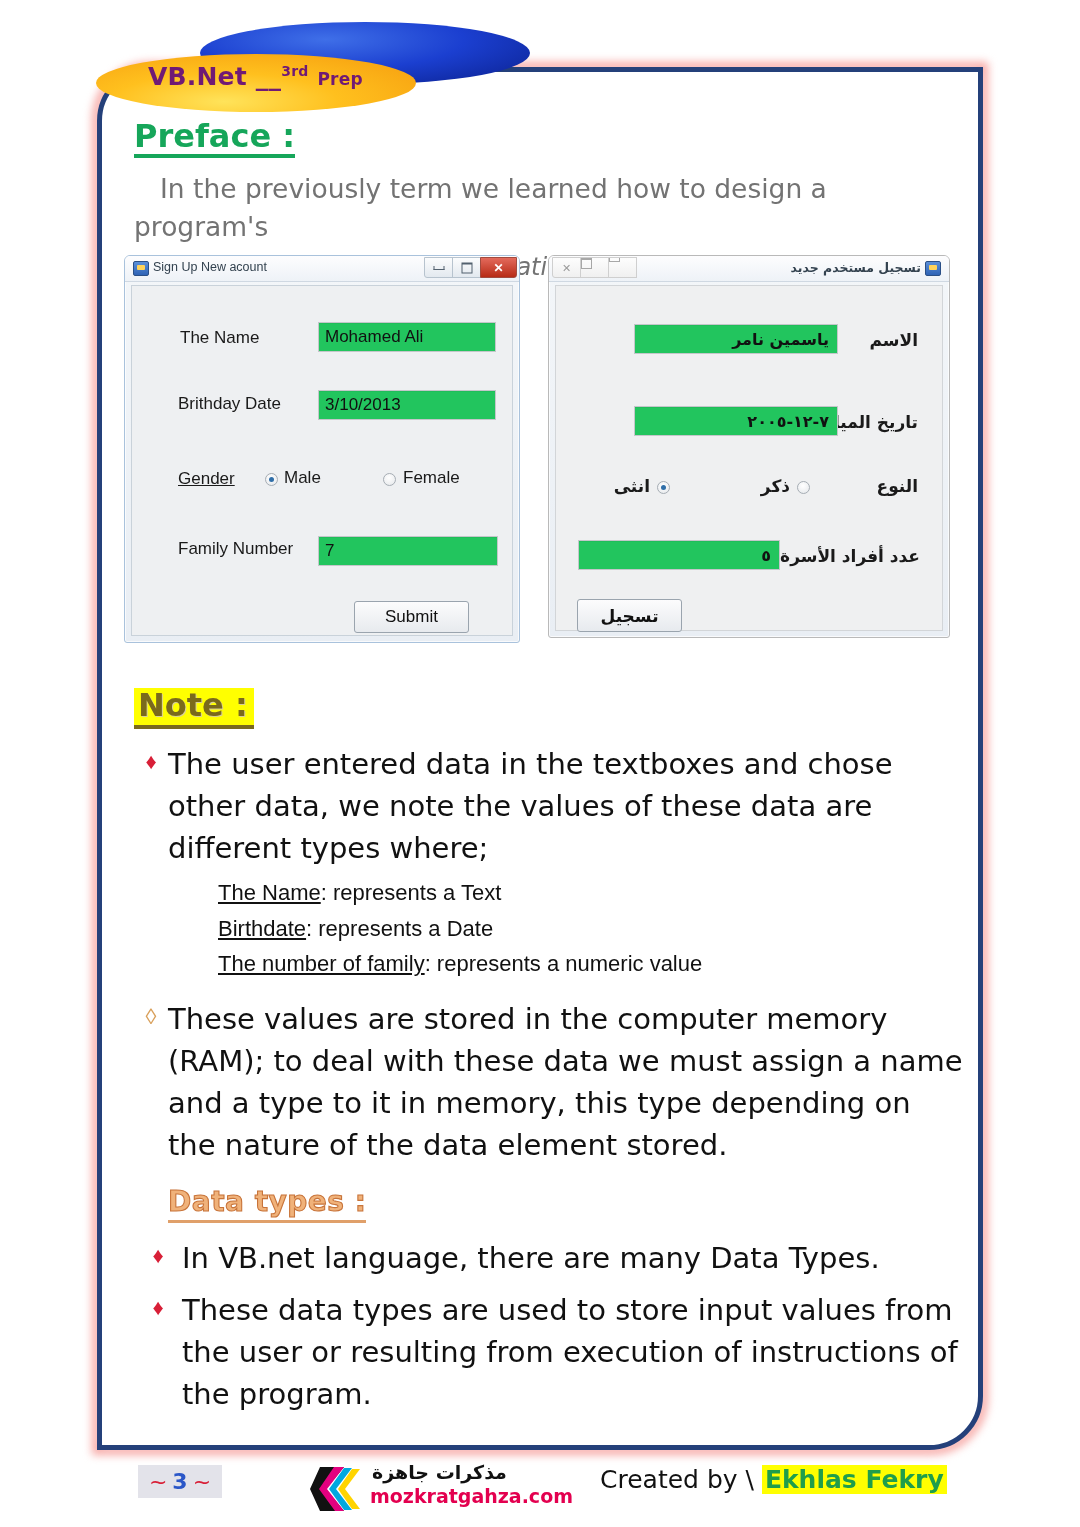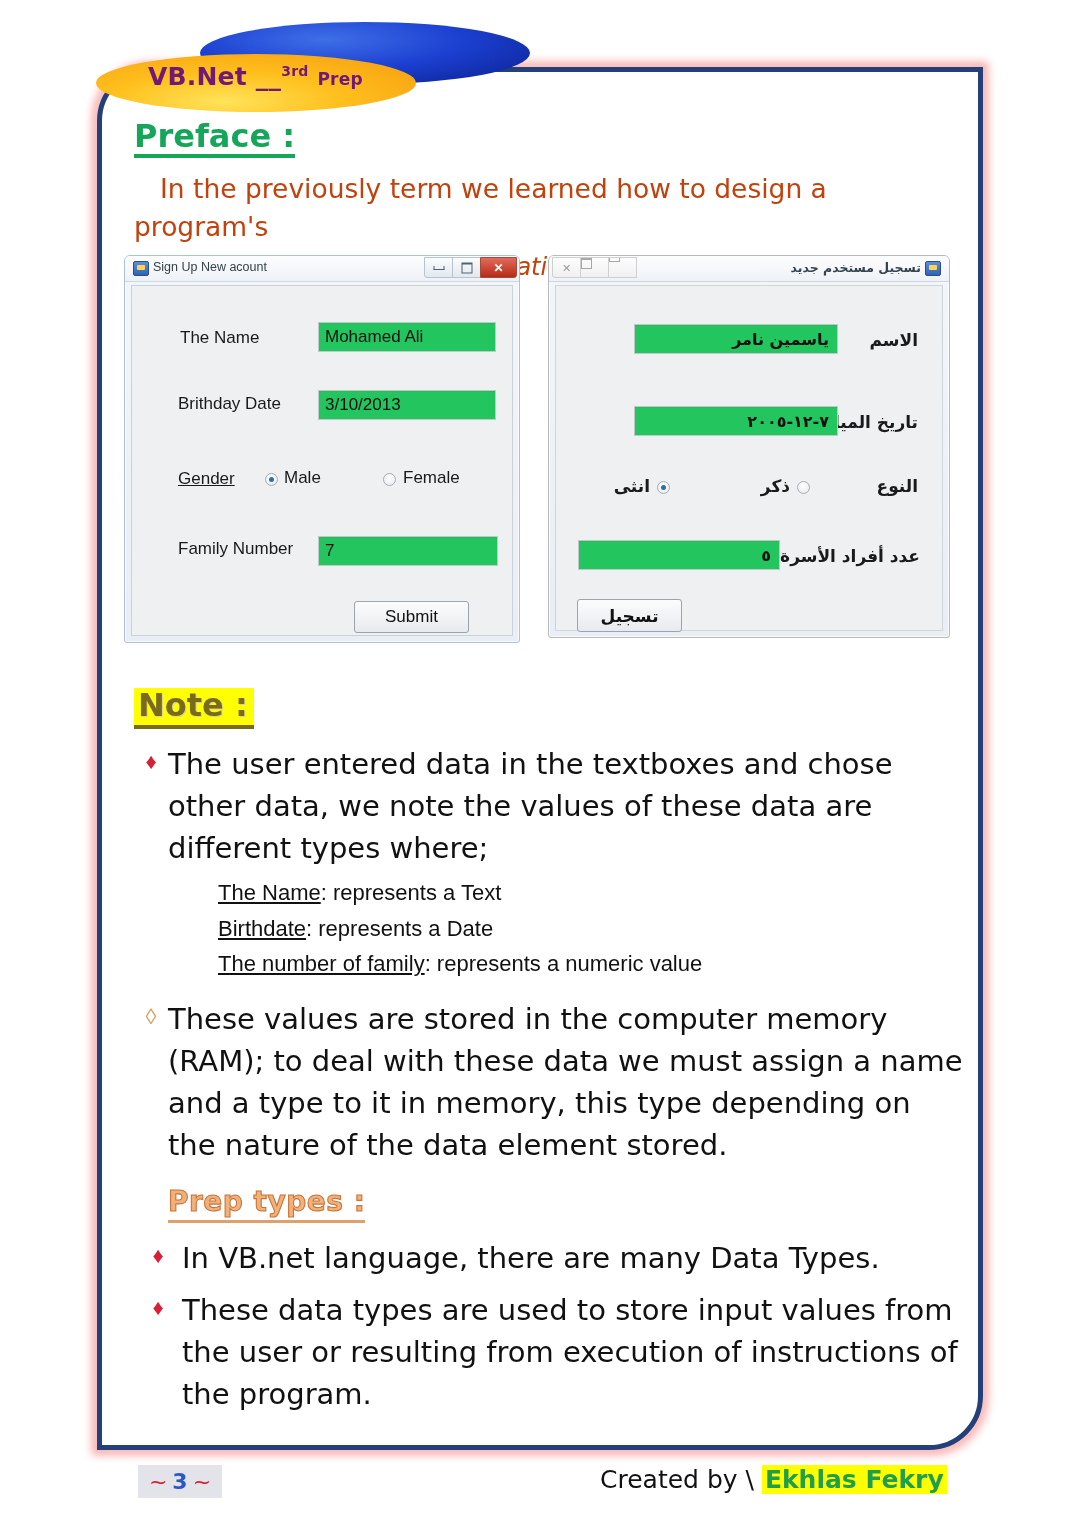--- a/index.html
+++ b/index.html
@@ -61,21 +61,21 @@
   }
   h2.sec-green{
     margin:0;font-size:32px;color:#16a65a;font-weight:bold;
     font-family:"DejaVu Sans", sans-serif;
     display:inline-block;
     border-bottom:4px solid #16a65a;
     line-height:1.0;padding-bottom:2px;
   }
   .para{
     font-family:"DejaVu Sans", sans-serif;
-    font-size:26.5px;color:#c2410c;line-height:1.45;
+    font-size:26.5px;color:#737373;line-height:1.45;
     margin:12px 0 0 0;
   }
   .para .ital{font-style:italic;font-size:24px;}
   .indent{display:inline-block;width:26px;}
   
   .forms-row{
     position:absolute;left:124px;top:255px;width:836px;height:395px;z-index:5;
   }
   .win{
     position:absolute;top:0;
@@ -374,38 +374,48 @@
     </div>
   </div>
 
   <div class="bullet-row" style="margin-top:16px;">
     <div class="bul tan">◊</div>
     <div class="btext">These values are stored in the computer memory (RAM); to deal with these data we must assign a name and a type to it in memory, this type depending on the nature of the data element stored.</div>
   </div>
 
   
   <div style="margin-left:34px;">
-    <div class="dt-head">Prep types :</div>
+    <div class="dt-head">Data types :</div>
   </div>
 
   <div class="bullet-row" style="margin-top:14px;">
     <div class="bul red" style="width:48px;">♦</div>
     <div class="btext">In VB.net language, there are many Data Types.</div>
   </div>
 
   <div class="bullet-row" style="margin-top:10px;">
     <div class="bul red" style="width:48px;">♦</div>
     <div class="btext">These data types are used to store input values from the user or resulting from execution of instructions of the program.</div>
   </div>
 </div>
 
 <div class="footer">
   <div class="pagenum">
     <span class="tl">~</span>
     <span class="nm">3</span>
     <span class="tl">~</span>
   </div>
 
+  <div class="logo">
+    <svg class="logo-mark" viewBox="0 0 56 48">
+      <polygon points="10,2 34,2 16,24 34,46 10,46 0,24" fill="#111111"></polygon>
+      <polygon points="24,2 34,2 17,24 34,46 25,46 9,24" fill="#e3007f"></polygon>
+      <polygon points="34,3 42,3 26,24 42,45 34,45 19,24" fill="#00a8e0"></polygon>
+      <polygon points="42,4 50,4 35,24 50,44 42,44 28,24" fill="#ffd400"></polygon>
+    </svg>
+    <div class="logo-ar">مذكرات جاهزة</div>
+    <div class="logo-url">mozkratgahza.com</div>
+  </div>
 
   <div class="created">
     <span>Created by \ </span><span class="hl">Ekhlas Fekry</span>
   </div>
 </div>
 
 </body></html>

